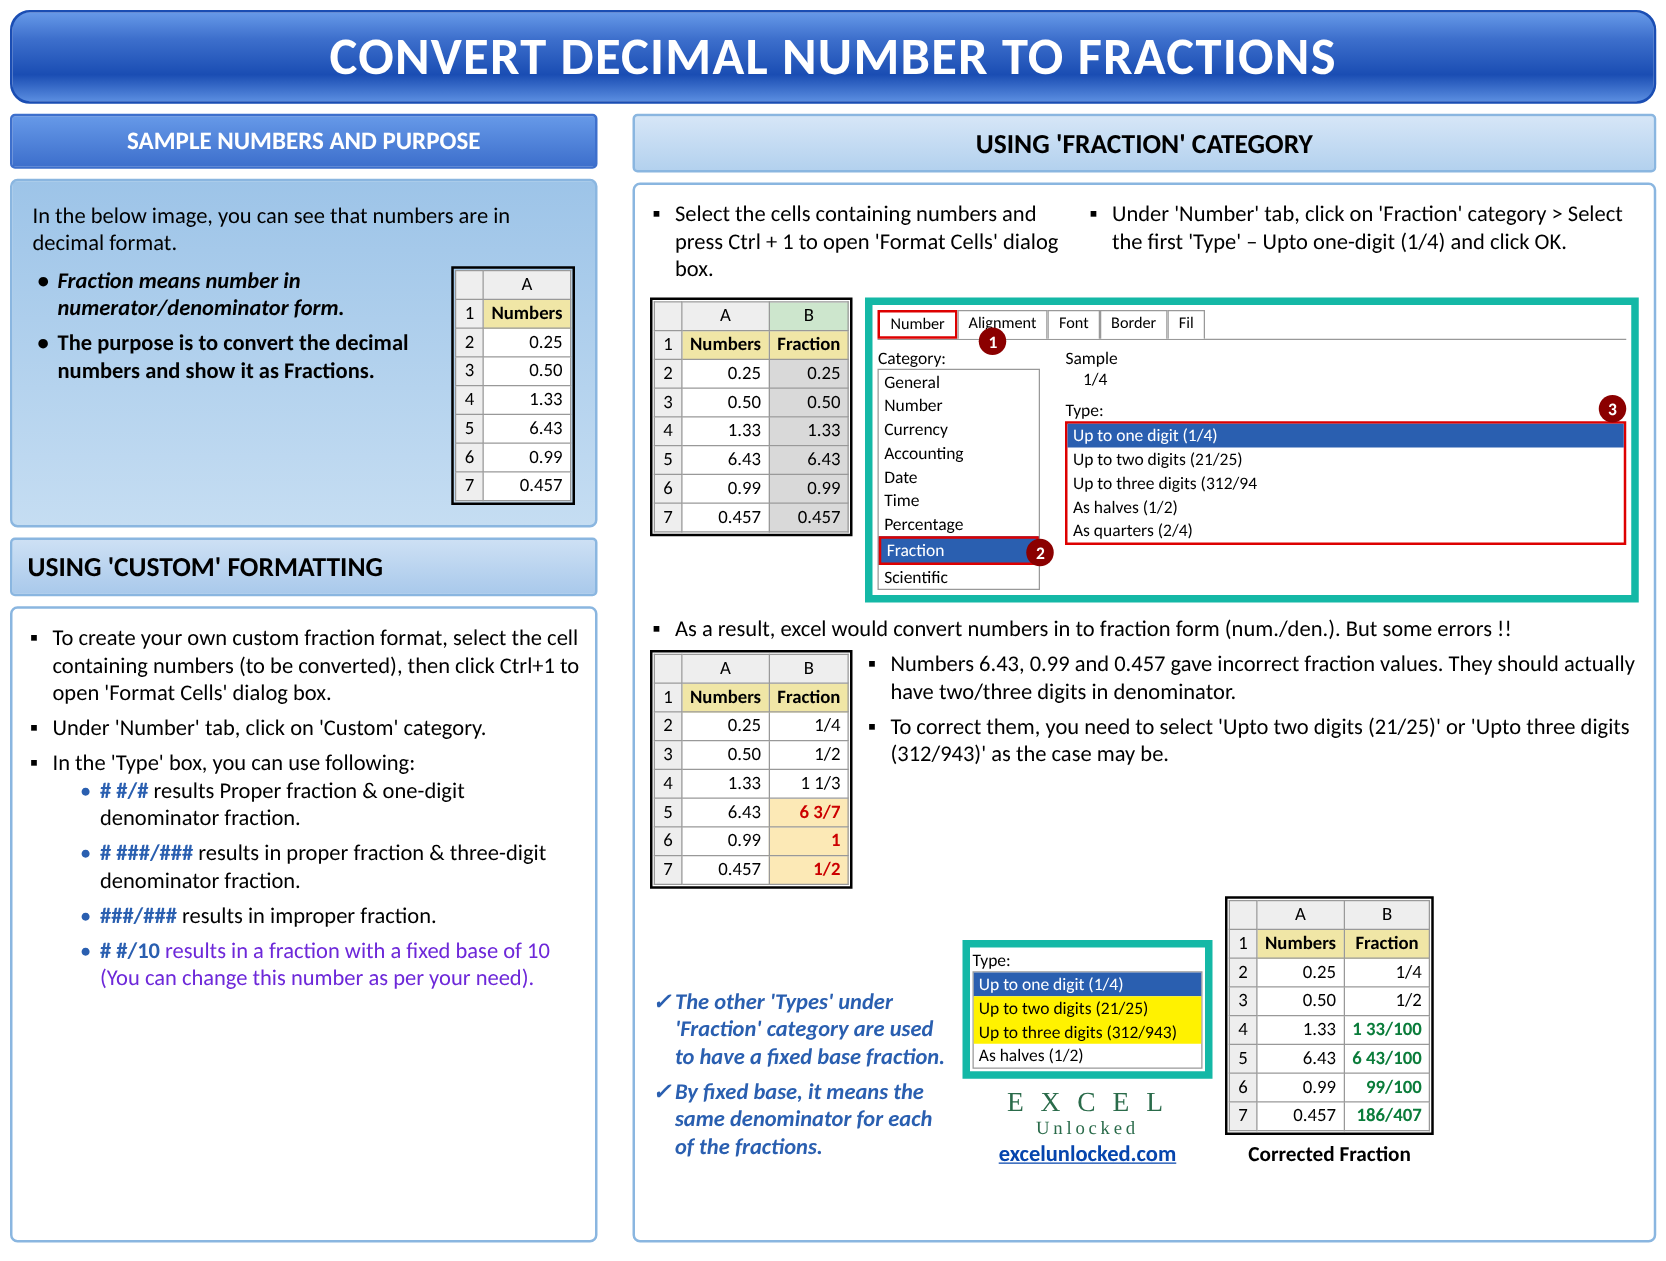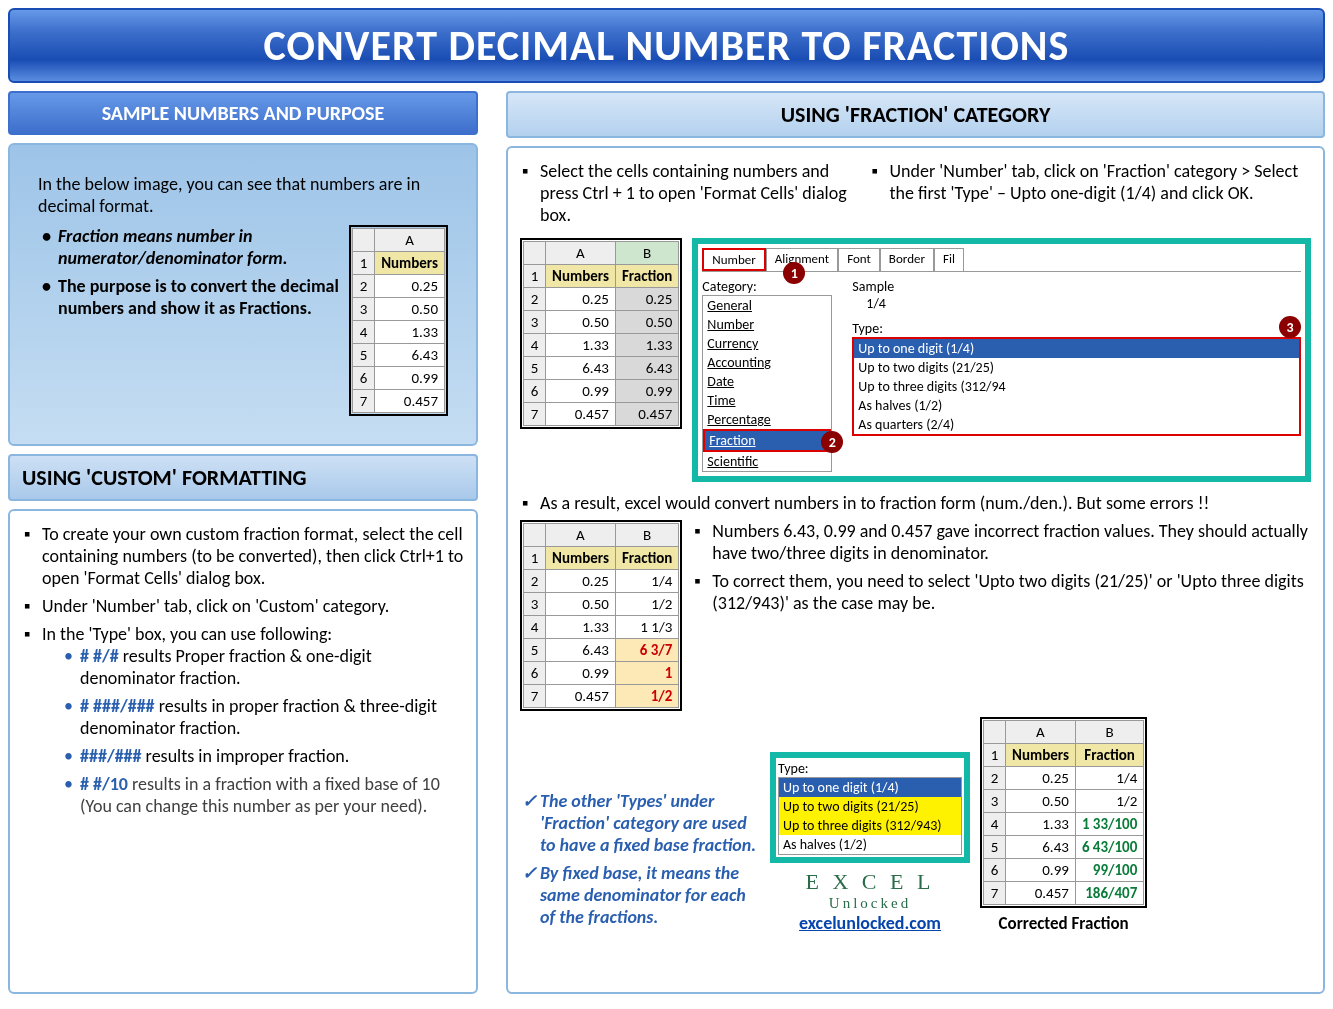--- a/index.html
+++ b/index.html
@@ -1,26 +1,26 @@
 <!DOCTYPE html>
 <html><head>
 <meta charset="utf-8">
 <style>
   * { box-sizing: border-box; margin: 0; padding: 0; }
   body { font-family: Calibri, Arial, sans-serif; background: #fff; width: 1333px; height: 1009px; padding: 8px; color: #000; }
-  .main-title { background: linear-gradient(to bottom, #6699e8 0%, #3d6fcc 30%, #1a4db3 70%, #5a8de0 100%); border: 2px solid #1a4db3; border-radius: 6px; text-align: center; padding: 10px; margin-bottom: 8px; }
+  .main-title { background: linear-gradient(to bottom, #6699e8 0%, #3d6fcc 30%, #1a4db3 70%, #5a8de0 100%); border: 2px solid #1a4db3; border-radius: 16px; text-align: center; padding: 10px; margin-bottom: 8px; }
   .main-title-text { color: #fff; font-size: 42px; font-weight: bold; letter-spacing: 1px; }
   .columns { display: flex; gap: 28px; height: calc(100% - 90px); }
   .col-left { width: 470px; display: flex; flex-direction: column; gap: 8px; }
   .col-right { flex: 1; display: flex; flex-direction: column; gap: 8px; }
   .section-header { border-radius: 4px; text-align: center; padding: 8px; font-weight: bold; }
   .hdr-blue { background: linear-gradient(to bottom, #6699e8, #3d6fcc); color: #fff; font-size: 20px; border: 2px solid #3d6fcc; }
   .hdr-light { background: linear-gradient(to bottom, #cde0f4, #a9c9eb); color: #000; font-size: 22px; border: 2px solid #8ab6e0; }
   .hdr-grad { background: linear-gradient(to bottom, #d6e6f7, #b3d1ee); color: #000; font-size: 22px; border: 2px solid #8ab6e0; }
-  .panel { background: linear-gradient(to bottom, #9dc4e8, #c5ddf2); border: 2px solid #8ab6e0; border-radius: 6px; padding: 28px; font-size: 18px; }
+  .panel { background: linear-gradient(to bottom, #9dc4e8, #c5ddf2); border: 2px solid #8ab6e0; border-radius: 6px; padding: 16px; font-size: 18px; }
   .panel-white { background: #fff; border: 2px solid #8ab6e0; border-radius: 6px; padding: 12px; font-size: 18px; flex: 1; }
   .panel ul, .panel-white ul { list-style: none; padding-left: 0; }
   .panel li, .panel-white li { padding-left: 20px; position: relative; margin-bottom: 6px; }
   .sq::before { content: "▪"; position: absolute; left: 2px; top: 0; }
   .dot::before { content: "•"; position: absolute; left: 4px; top: 0; }
   .chk::before { content: "✓"; position: absolute; left: 2px; top: 0; color: #2a5fb0; font-weight:bold;}
   .bold { font-weight: bold; }
   .ital { font-style: italic; }
   .blue-text { color: #2a5fb0; }
   .flex-row { display: flex; gap: 10px; align-items: flex-start; }
@@ -31,21 +31,21 @@
   table.excel .rownum { background: #eee; text-align: center; font-weight: normal; width: 22px; }
   table.excel .sel { background: #d9d9d9; }
   table.excel .bad { background: #fce9b6; font-weight: bold; color: #c00; }
   table.excel .good { font-weight: bold; color: #0a7c3a; }
   .excel-wrap { border: 2px solid #000; display: inline-block; padding:1px;}
   .dialog { border: 6px solid #14b8a6; background: #fff; font-size: 14px; padding: 4px; position: relative; }
   .tab-row { display: flex; border-bottom: 1px solid #999; }
   .tab { border: 1px solid #999; border-bottom: none; padding: 2px 8px; font-size: 13px; background: #fff; }
   .tab.active { border: 2px solid #d00; }
   .catlist { border: 1px solid #999; width: 130px; font-size: 14px; }
-  .catlist div { padding: 1px 4px; text-decoration: underline; }
+  .catlist div { padding: 1px 4px; }
   .catlist .hl { background: #2a5fb0; color: #fff; border: 2px solid #d00; }
   .typelist { border: 1px solid #999; font-size: 14px; }
   .typelist div { padding: 1px 4px; }
   .typelist .hl { background: #2a5fb0; color: #fff; }
   .typelist .yl { background: #fff200; }
   .badge { background: #8b0000; color: #fff; border-radius: 50%; width: 22px; height: 22px; display: inline-flex; align-items: center; justify-content: center; font-weight: bold; font-size: 14px; position: absolute; }
   .logo-box { text-align: center; }
   .logo-text { font-family: Georgia, serif; letter-spacing: 4px; color: #2a6b4a; font-size: 22px; }
   .logo-sub { font-family: Georgia, serif; letter-spacing: 3px; color: #2a6b4a; font-size: 15px; }
   .link { color: #0645ad; text-decoration: underline; font-weight: bold; }
@@ -114,21 +114,21 @@
     <div class="section-header hdr-light" style="text-align:left; padding-left:12px;">USING 'CUSTOM' FORMATTING</div>
     <div class="panel-white">
       <ul>
         <li class="sq">To create your own custom fraction format, select the cell containing numbers (to be converted), then click Ctrl+1 to open 'Format Cells' dialog box.</li>
         <li class="sq">Under 'Number' tab, click on 'Custom' category.</li>
         <li class="sq"><span>In the 'Type' box, you can use following:</span>
           <ul class="sub">
             <li class="dot blue-text"><span class="bold"># #/#</span><span style="color:#000;"> results Proper fraction &amp; one-digit denominator fraction.</span></li>
             <li class="dot blue-text"><span class="bold"># ###/###</span><span style="color:#000;"> results in proper fraction &amp; three-digit denominator fraction.</span></li>
             <li class="dot blue-text"><span class="bold">###/###</span><span style="color:#000;"> results in improper fraction.</span></li>
-            <li class="dot blue-text"><span class="bold"># #/10</span><span style="color:#404040;"> results in a fraction with a fixed base of 10 (You can change this number as per your need).</span></li>
+            <li class="dot blue-text"><span class="bold"># #/10</span><span style="color:#6d28d9;"> results in a fraction with a fixed base of 10 (You can change this number as per your need).</span></li>
           </ul>
         </li>
       </ul>
     </div>
   </div>
 
   <div class="col-right">
     <div class="section-header hdr-grad">USING 'FRACTION' CATEGORY</div>
     <div class="panel-white">
       <div class="flex-row" style="margin-bottom:6px;">

